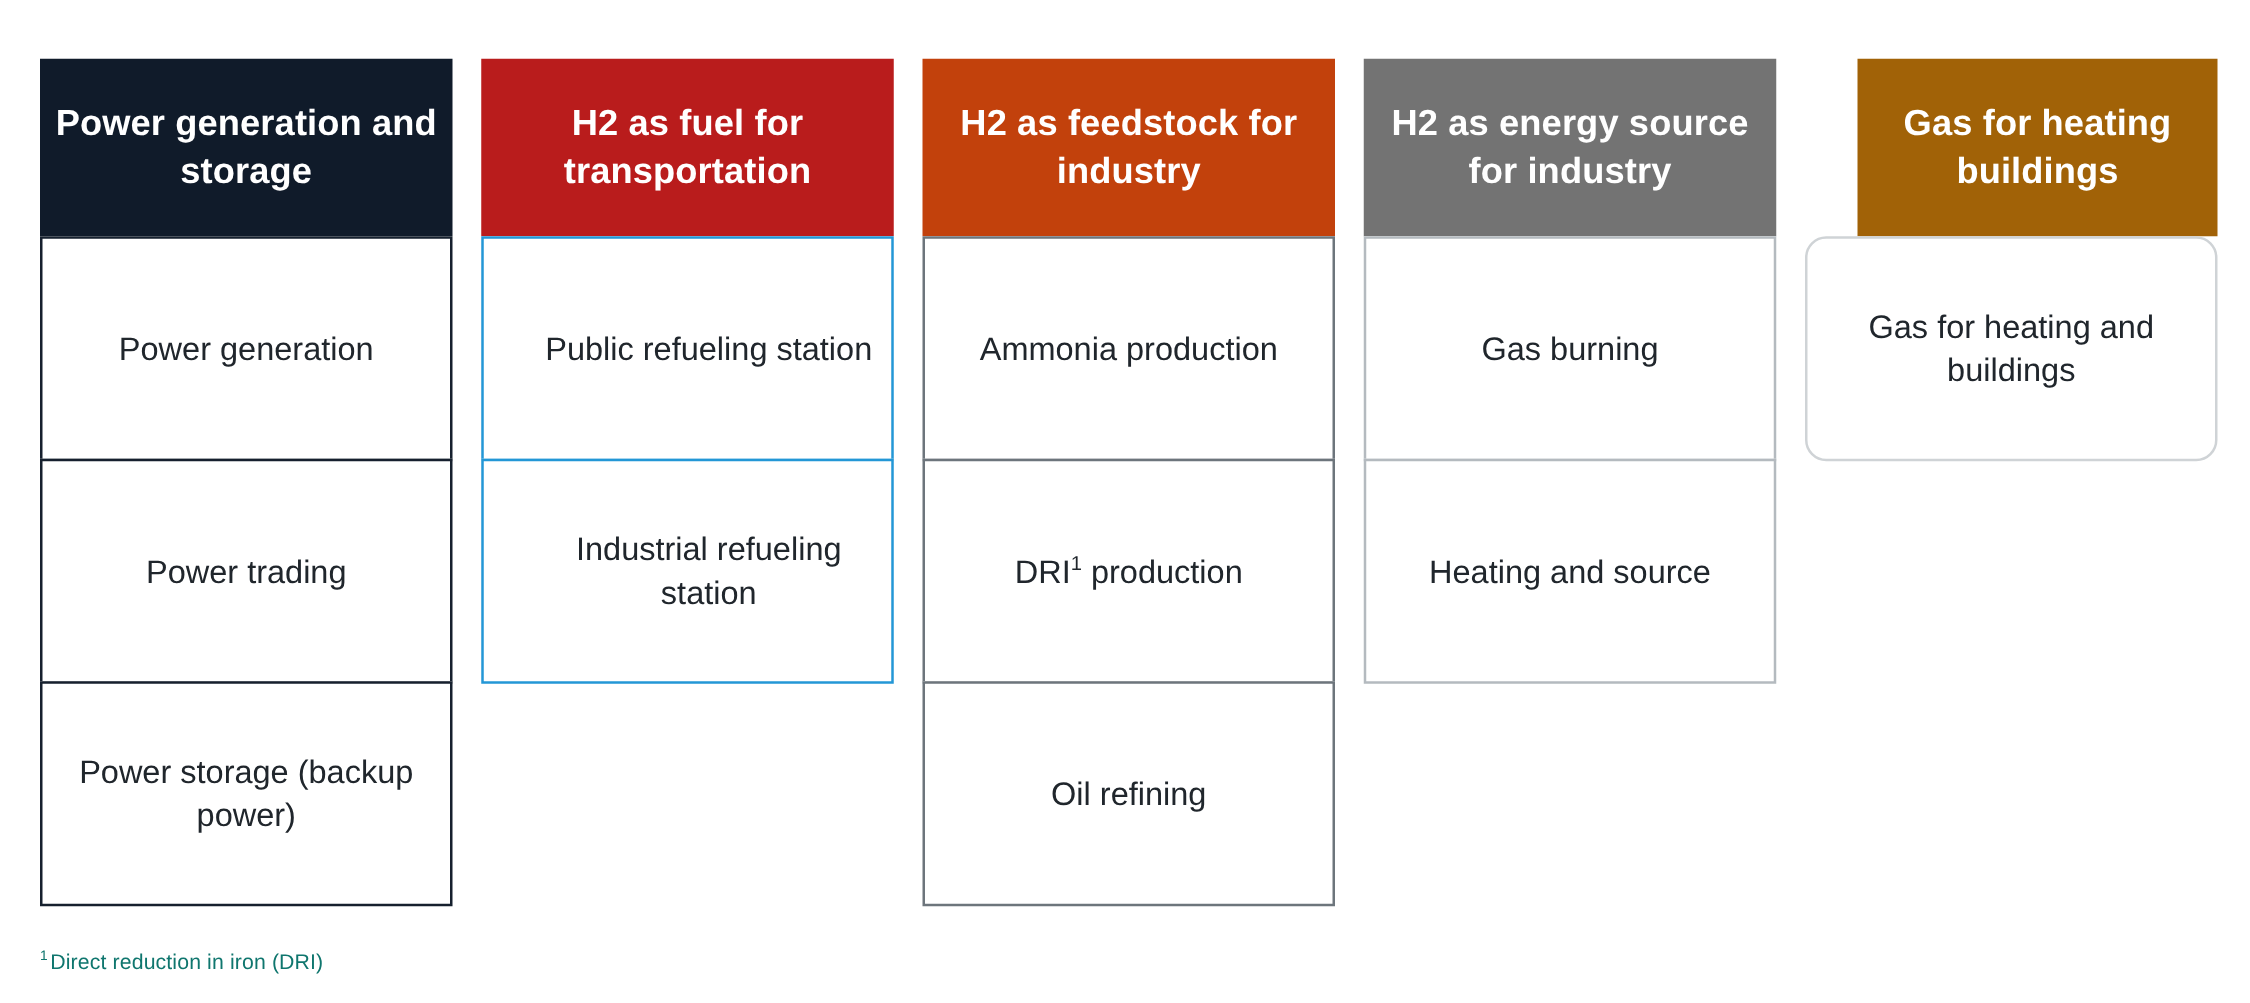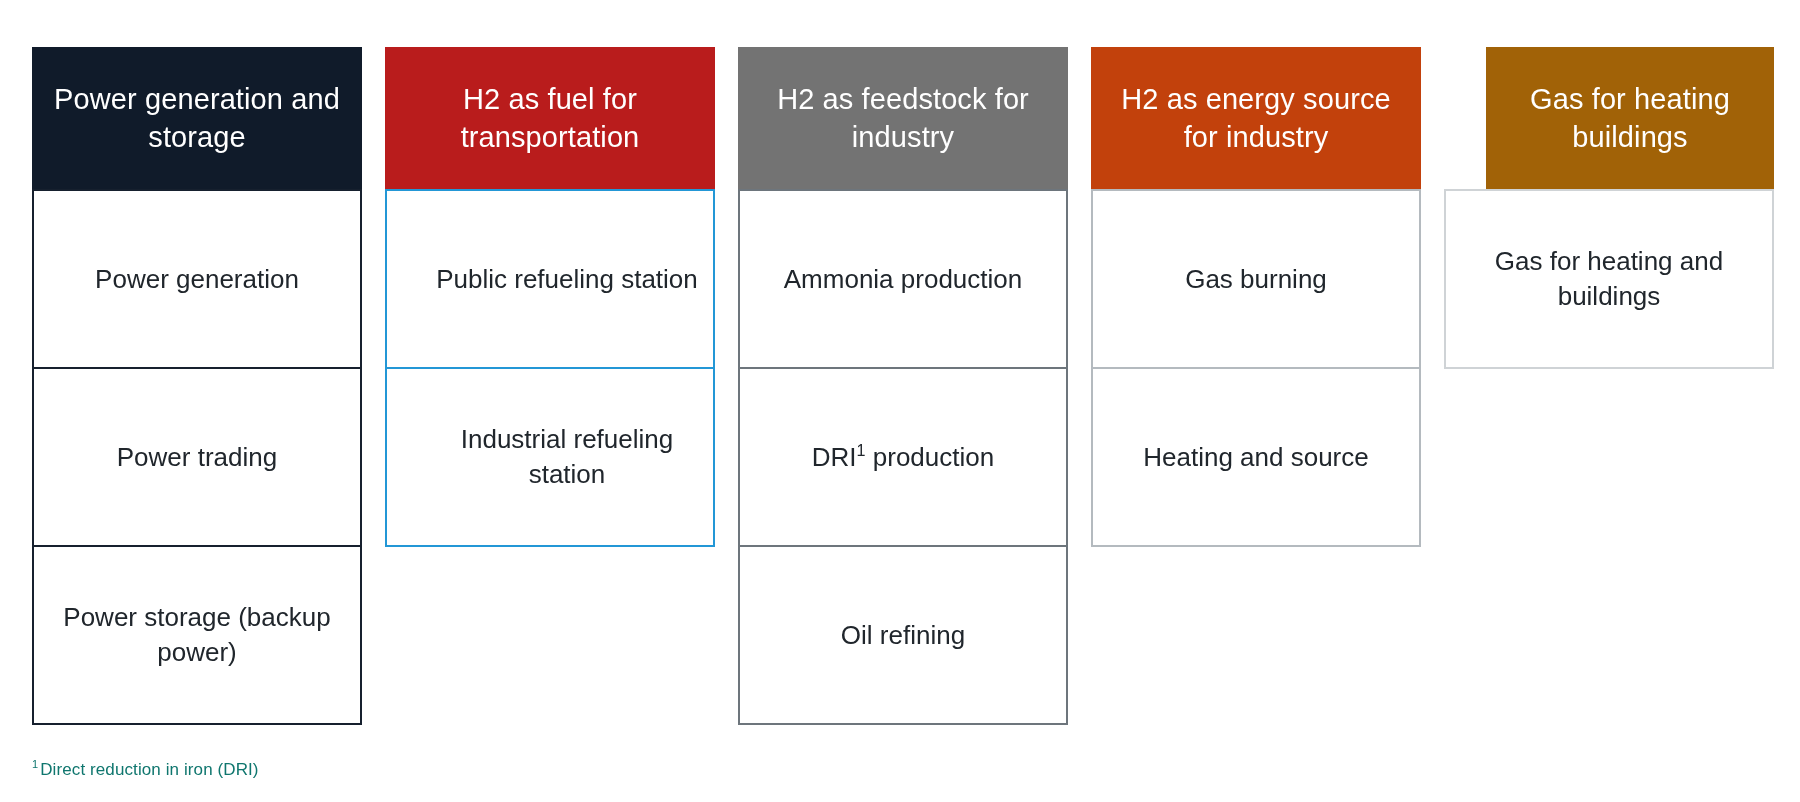--- a/index.html
+++ b/index.html
@@ -38,21 +38,21 @@
     height: 142px;
     box-sizing: border-box;
     display: flex;
     align-items: center;
     justify-content: center;
     text-align: center;
     padding: 6px 12px;
     color: #ffffff;
     font-size: 29px;
     line-height: 1.32;
-    font-weight: 400;
+    font-weight: 700;
     letter-spacing: 0.1px;
   }
 
   .cells {
     display: flex;
     flex-direction: column;
   }
 
   .cell {
     box-sizing: border-box;
@@ -77,30 +77,30 @@
 
   
   .c-navy .col-header { background: #101b2a; }
   .c-navy .cell { border-color: #16202e; }
 
   
   .c-blue .col-header { background: #b91c1c; }
   .c-blue .cell { border-color: #2397d6; padding-left: 48px; }
 
   
-  .c-slate .col-header { background: #737373; }
+  .c-slate .col-header { background: #c2410c; }
   .c-slate .cell { border-color: #6d757c; }
 
   
-  .c-gray .col-header { background: #c2410c; }
+  .c-gray .col-header { background: #737373; }
   .c-gray .cell { border-color: #b4babf; }
 
   
   .c-gray2 .col-header { background: #a16207; margin-left: 42px; }
-  .c-gray2 .cell { border-color: #cfd3d6; }
+  .c-gray2 .cell { border-color: #cfd3d6; border-radius: 17px; }
 
   .sup {
     font-size: 0.62em;
     vertical-align: super;
     line-height: 0;
   }
 
   #footnote {
     position: absolute;
     left: 32px;

